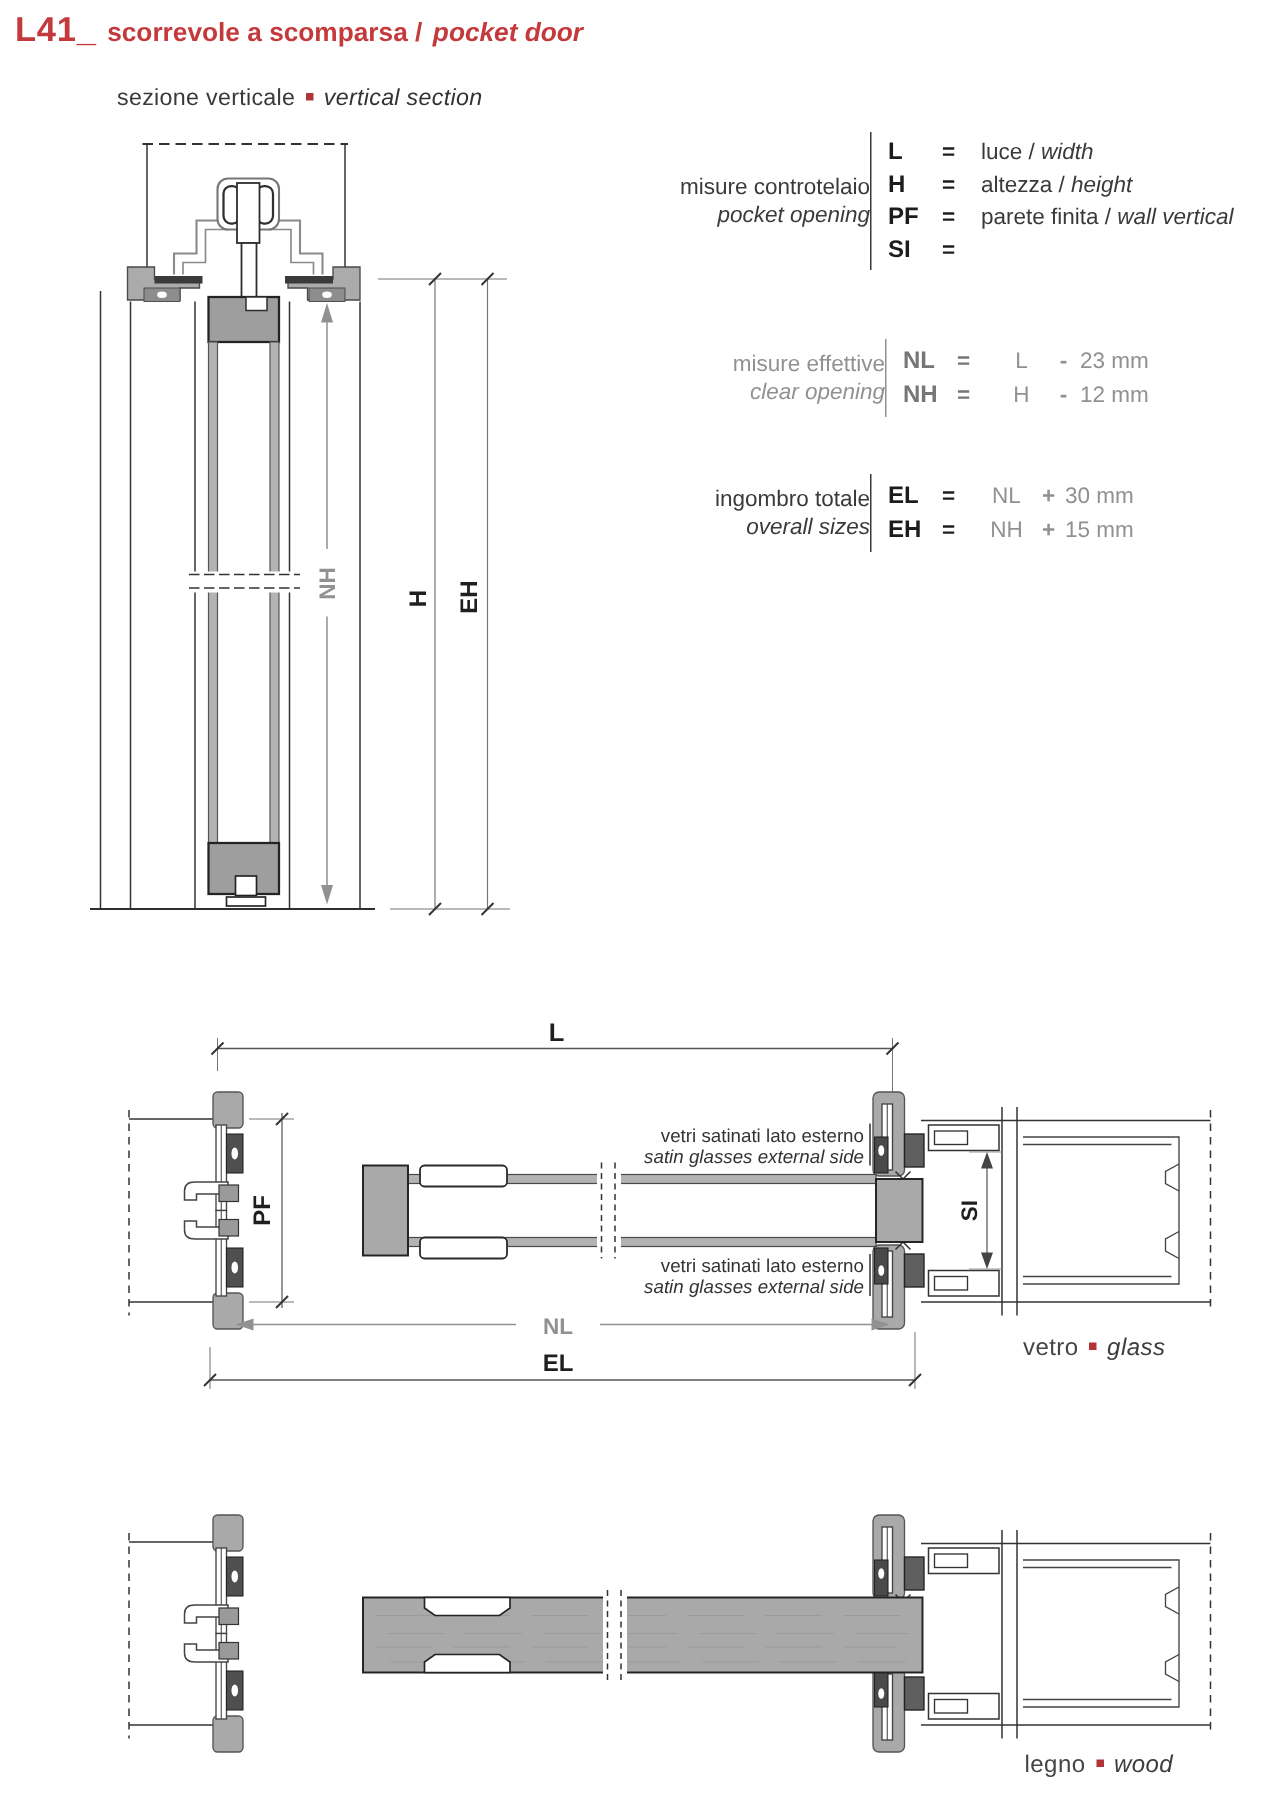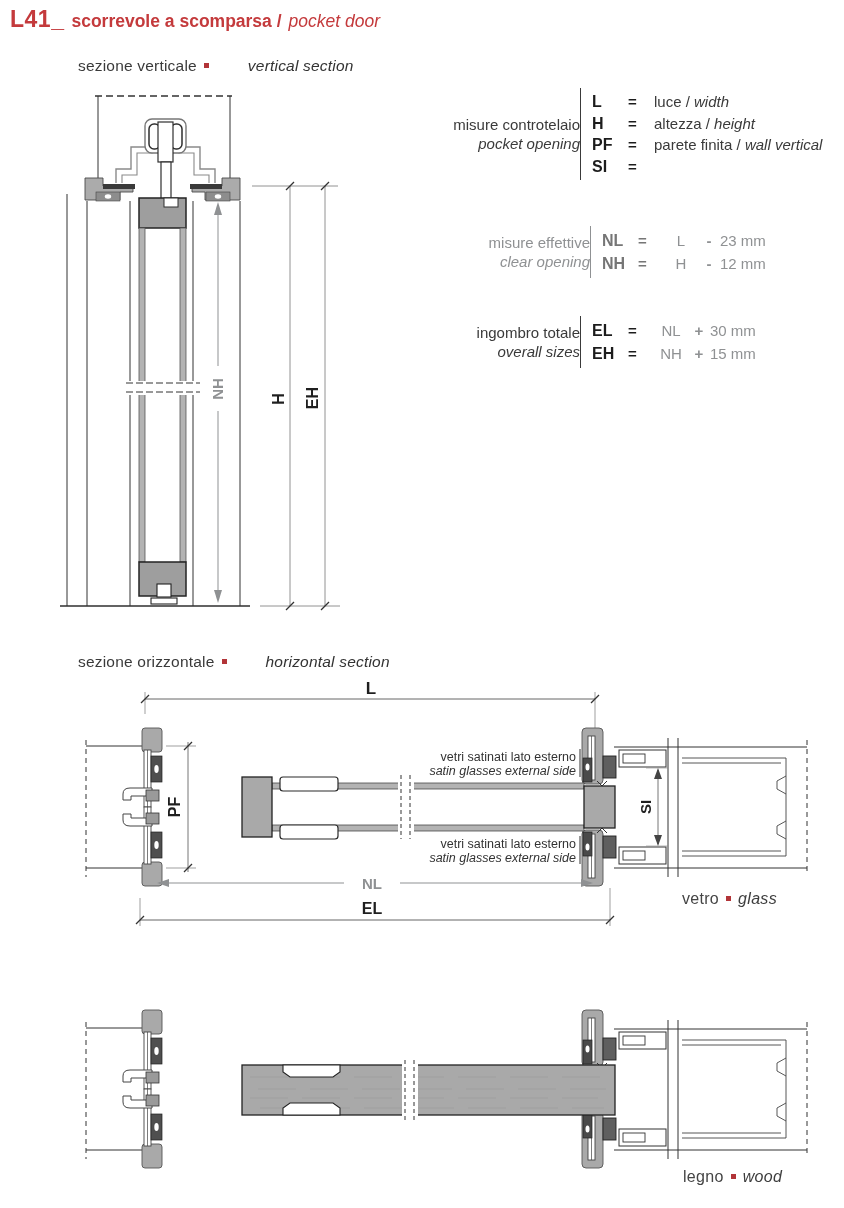--- a/index.html
+++ b/index.html
@@ -5,25 +5,25 @@
   html,body{margin:0;padding:0;background:#fff;}
   .page{position:relative;width:844px;height:1208px;background:#fff;overflow:hidden;
         font-family:"Liberation Sans",sans-serif;color:#2b2b2b;}
   svg{position:absolute;overflow:visible;}
   svg text{font-family:"Liberation Sans",sans-serif;}
 
   
   .title{position:absolute;left:10px;top:6px;display:flex;align-items:baseline;gap:7px;color:#c43a3c;}
   .title .code{font-size:23px;font-weight:800;letter-spacing:.5px;}
   .title .it{font-size:17.5px;font-weight:700;}
-  .title .en{font-size:17.5px;font-weight:400;font-style:italic;}
+  .title .en{font-size:17.5px;font-weight:700;font-style:italic;}
 
   
   .sec-label{position:absolute;font-size:15.5px;color:#3a3a3a;letter-spacing:.2px;}
-  .sec-label .en{font-style:italic;color:#333;margin-left:32px;}
+  .sec-label .en{font-style:italic;color:#333;}
   .bullet{display:inline-block;width:5px;height:5px;background:#b23438;margin:0 7px 2px 7px;vertical-align:middle;}
 
   
   .legend-group{position:absolute;display:flex;align-items:center;}
   .lg-label{width:222px;text-align:right;font-size:15px;color:#3a3a3a;line-height:19px;}
   .lg-label .en{font-style:italic;}
   .lg-rows{border-left:1.6px solid #3a3a3a;padding:3px 0 3px 11px;}
   .legend-group.gray .lg-rows{border-left-color:#8f9193;}
   .legend-group.gray .lg-label{color:#8f9193;}
   .lg-row{display:flex;align-items:baseline;font-size:15px;line-height:21.5px;}
@@ -201,23 +201,20 @@
         <line x1="286" y1="190" x2="294" y2="182"></line>
           <line x1="286" y1="610" x2="294" y2="602"></line>
         <line x1="321" y1="190" x2="329" y2="182"></line>
           <line x1="321" y1="610" x2="329" y2="602"></line>
       </g>
       <text x="279" y="404" transform="rotate(-90 279 399)" text-anchor="middle" font-size="16" font-weight="bold" fill="#1f1f1f">H</text>
       <text x="313" y="403" transform="rotate(-90 313 398)" text-anchor="middle" font-size="16" font-weight="bold" fill="#1f1f1f">EH</text>
     </g>
   </svg>
 
-  <div class="sec-label" style="left:78px;top:653px;">
-    <span>sezione orizzontale</span><span class="bullet"></span><span class="en">horizontal section</span>
-  </div>
 
   <svg style="left:60px;top:672px;" width="784" height="536" viewBox="60 672 784 536">
     <defs>
 
       <g id="gJambHalf">
         <line x1="86" y1="746" x2="143" y2="746" stroke="#333" stroke-width="1"></line>
         <rect x="142" y="728" width="20" height="24" rx="3" fill="#a9a9a9" stroke="#555" stroke-width="0.9"></rect>
         <rect x="144" y="750" width="7" height="57" fill="#fff" stroke="#444" stroke-width="0.9"></rect>
         <line x1="147.5" y1="750" x2="147.5" y2="807" stroke="#444" stroke-width="0.7"></line>
         <rect x="151" y="756" width="11" height="26" fill="#4f4f4f" stroke="#222" stroke-width="0.7"></rect>

